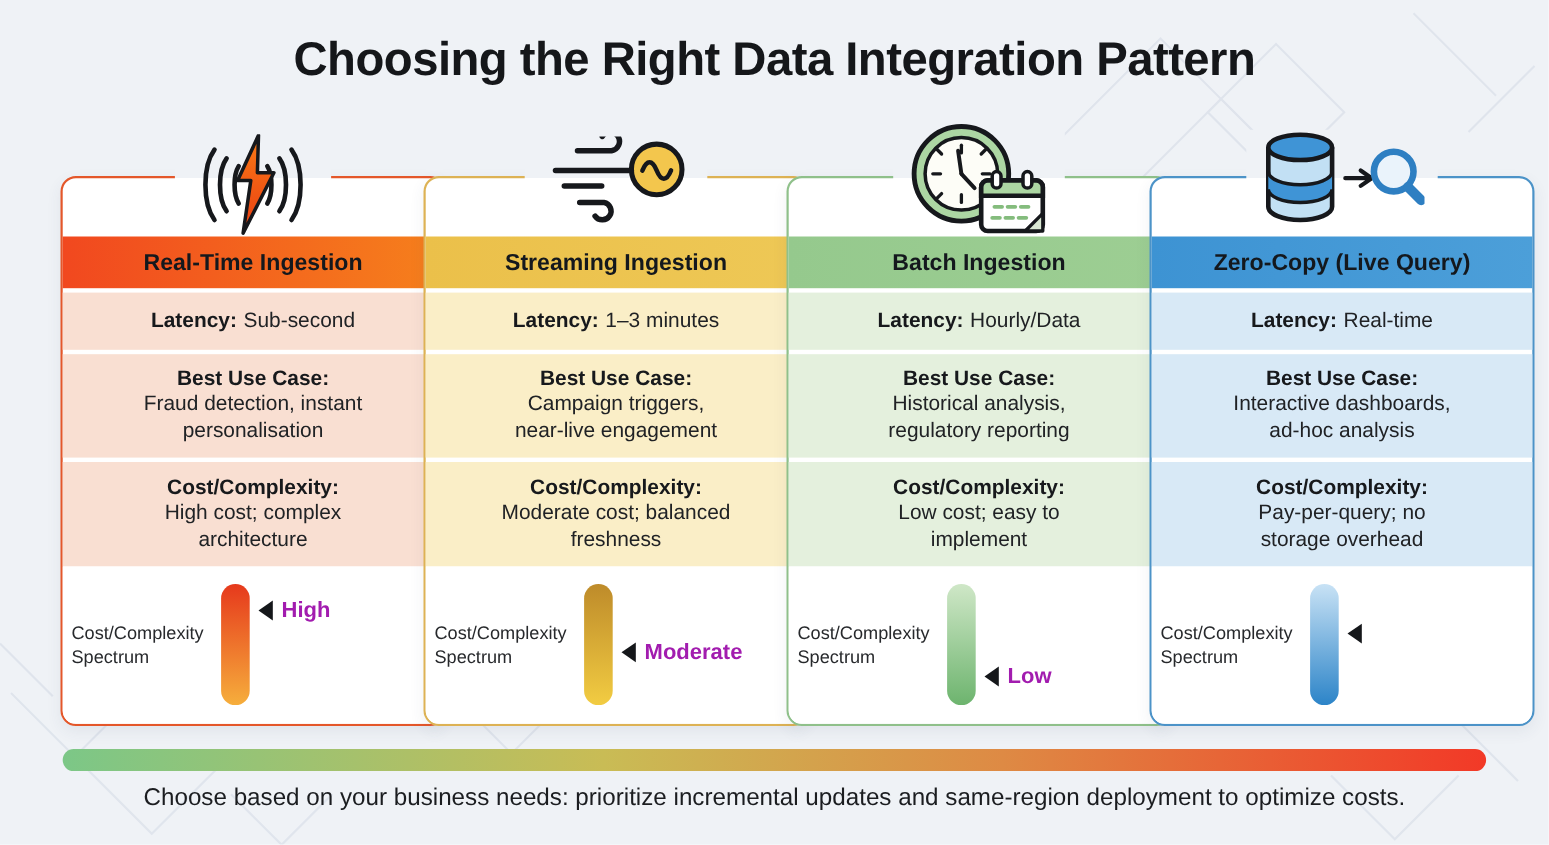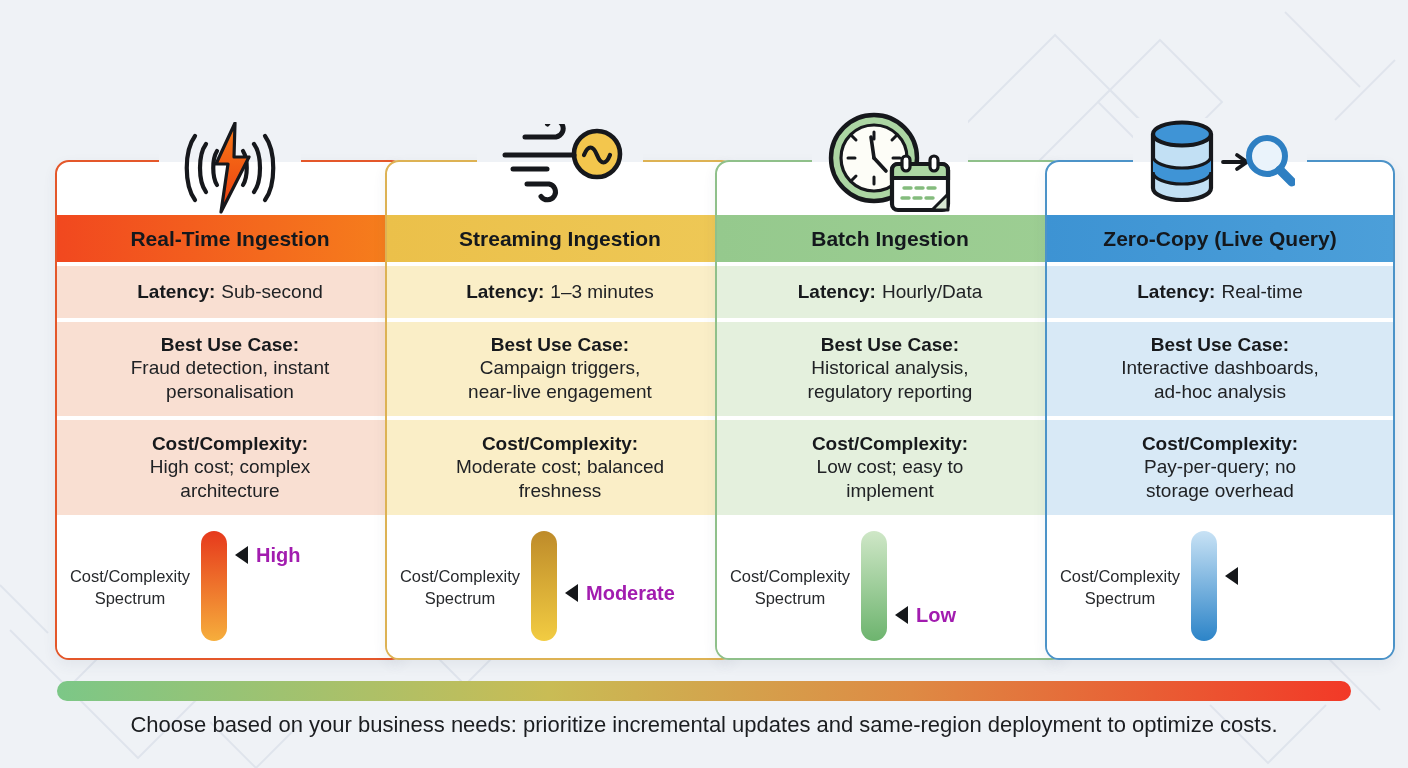--- a/index.html
+++ b/index.html
@@ -41,21 +41,21 @@
   }
   .row-latency{flex:0 0 52px; flex-direction:row;text-align:right;}
   .row-usecase{flex:0 0 94px;}
   .row-cost{flex:0 0 95px;}
   .lbl{font-size:19px; font-weight:700; color:#17191c;}
   .val{font-size:19px; font-weight:400; color:#202225; line-height:1.26;}
   .row-latency .val{margin-left:6px;}
   .multiline{white-space:pre-line;}
   .spectrum{position:relative; flex:1 1 auto; background:#ffffff; border-radius:0 0 12px 12px;}
   .spec-label{
-    position:absolute; left:8px; top:51px; width:130px; text-align:center;
+    position:absolute; left:8px; top:51px; width:130px; text-align:left;
     font-size:16.5px; color:#27292c; line-height:1.32;
   }
   .spec-bar{
     position:absolute; left:144px; top:16px; width:26px; height:110px;
     border-radius:13px;
     background:linear-gradient(180deg,var(--bar1,#999),var(--bar2,#ccc));
   }
   .marker{position:absolute; left:178px; display:flex; align-items:center; gap:8px;}
   .marker-p1{top:28px;} .marker-p2{top:66px;} .marker-p3{top:88px;} .marker-p4{top:52px;}
   .tri{
@@ -87,20 +87,21 @@
     <path d="M1335 120 l60 -60"></path>
     <path d="M10 630 l58 58 58 -58"></path>
     <path d="M80 700 l58 58 58 -58"></path>
     <path d="M0 585 l48 48"></path>
     <path d="M210 722 l46 46 46 -46"></path>
     <path d="M420 640 l45 45 45 -45"></path>
     <path d="M1210 705 l58 58 58 -58"></path>
     <path d="M1310 640 l70 70"></path>
   </svg>
 
+  <h1 class="title">Choosing the Right Data Integration Pattern</h1>
 
   <section class="card card-0" style="--bd: #E4572A; --h1: #F1481F; --h2: #F6801C; --row: #F9DFD2; --bar1: #E6391C; --bar2: #F6AE3C;">
     <div class="icon-wrap">
       <svg width="118" height="92" viewBox="0 0 118 92">
         <defs>
             <linearGradient id="g-bolt" x1="0" y1="0" x2="0" y2="1">
           <stop offset="0" stop-color="#F97A16"></stop>
               <stop offset="1" stop-color="#EA3E12"></stop>
         </linearGradient>
           </defs>

